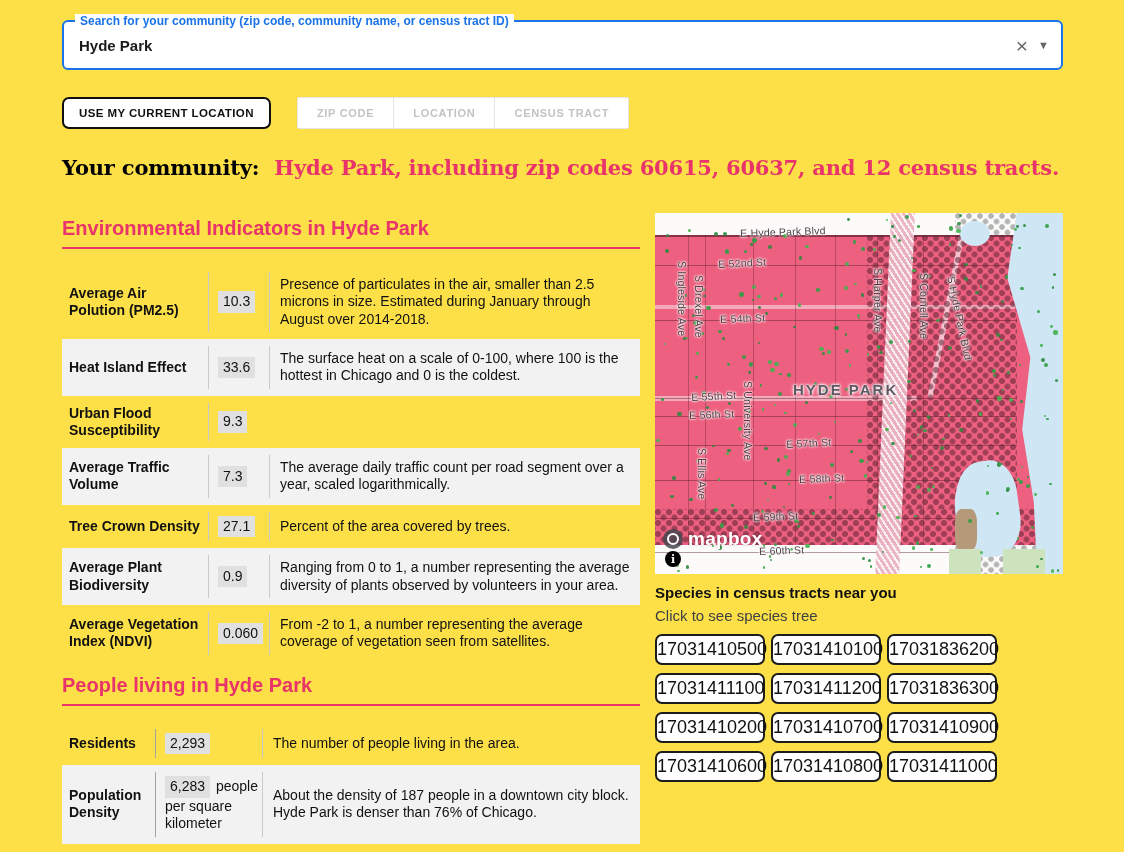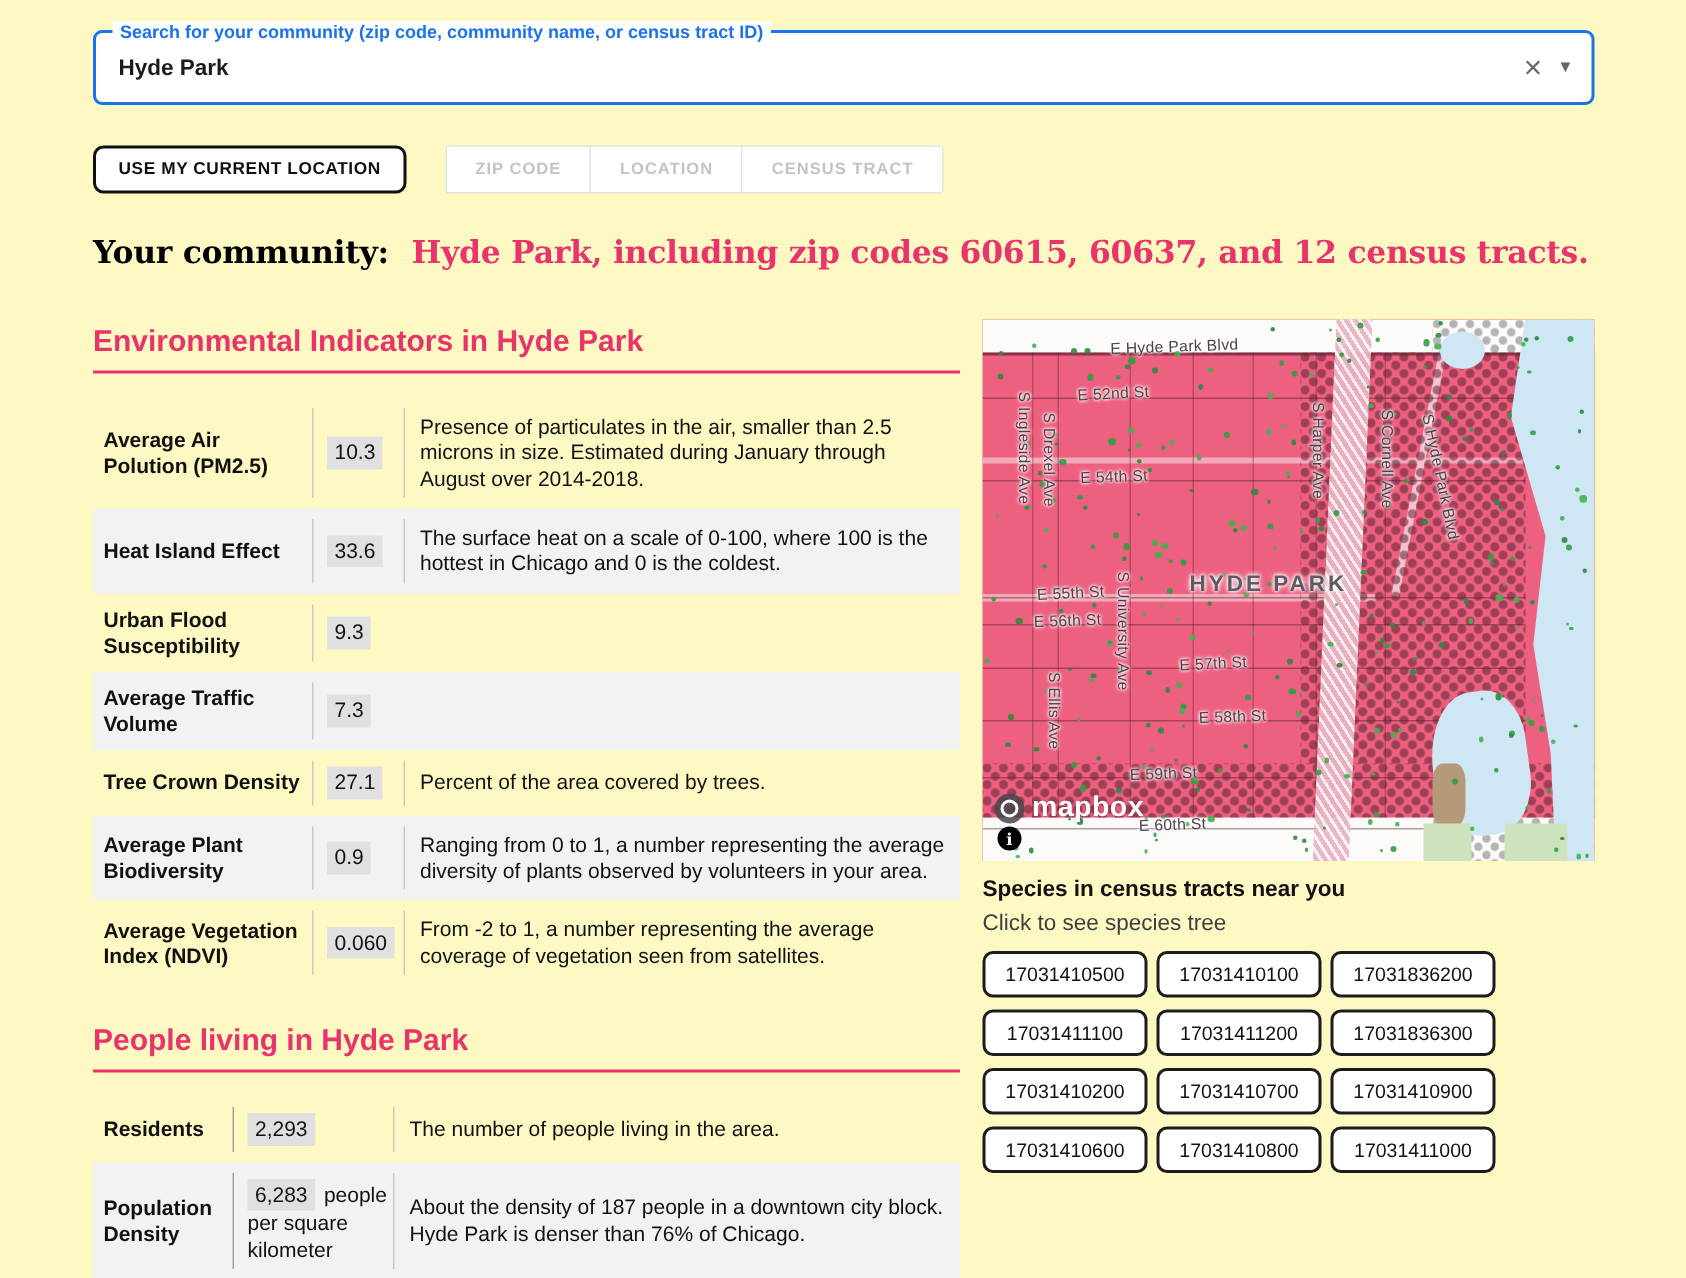--- a/index.html
+++ b/index.html
@@ -1,21 +1,21 @@
 <!DOCTYPE html>
 <html style="--accent: #e8336b; --blue: #1a73e8; --map-pink: #ee6080; --water: #cfe7f4; --chip: #e0e0e0; --stripe: #f2f2f2; --dotgreen: #38a24a;"><head>
 <meta charset="utf-8">
 <style>
   :root{
     --accent:#e8336b; --blue:#1a73e8; --map-pink:#ee6080; --water:#cfe7f4;
     --chip:#e0e0e0; --stripe:#f2f2f2; --dotgreen:#38a24a;
   }
   *{box-sizing:border-box;margin:0;padding:0}
   body{background:#fff;font-family:"Liberation Sans",sans-serif;color:#111}
-  .page{position:relative;width:1124px;height:852px;background:#fef9c3;padding:20px 61px 16px 62px;overflow:hidden}
+  .page{position:relative;width:1124px;height:852px;background:#fde047;padding:20px 61px 16px 62px;overflow:hidden}
 
   
   .search-wrap{position:relative;width:1001px;height:50px;border:2px solid var(--blue);border-radius:6px;background:#fff}
   .search-label{position:absolute;top:-8px;left:11px;background:#fff;padding:0 5px;font-size:12px;font-weight:700;color:var(--blue);white-space:nowrap}
   .search-input{width:100%;height:100%;border:none;outline:none;font-size:15px;font-weight:700;color:#1b1b1b;padding:0 74px 0 15px;font-family:"Liberation Sans",sans-serif;background:transparent}
   .search-icons{position:absolute;right:12px;top:0;height:100%;display:flex;align-items:center;gap:10px}
   .clear{font-size:21px;color:#666;line-height:1;cursor:pointer}
   .caret{font-size:11px;color:#666;cursor:pointer}
 
   
@@ -83,21 +83,21 @@
   .mb-logo::after{content:"";position:absolute;left:4px;top:4px;width:8px;height:8px;border:2px solid #fff;border-radius:50%}
   .mb-text{color:#fff;font-weight:700;font-size:19px;letter-spacing:.3px;text-shadow:0 0 3px rgba(0,0,0,.25);cursor:pointer}
   .info{position:absolute;left:10px;top:338px;z-index:10;width:16px;height:16px;border-radius:50%;background:#000;color:#fff;
     font-family:"DejaVu Serif",serif;font-weight:700;font-size:11px;display:flex;align-items:center;justify-content:center;cursor:pointer}
 
   
   .species-head{margin-top:10px;font-size:15px;font-weight:700;color:#111}
   .species-sub{margin-top:6px;font-size:15px;color:#3c4043}
   .tracts{margin-top:10px;display:grid;grid-template-columns:repeat(3,110px);column-gap:6px;row-gap:8px}
   .tract{height:31px;border:2px solid #1c1c1c;border-radius:7px;background:#fff;font-family:"Liberation Sans",sans-serif;
-    font-size:13px;color:#111;cursor:pointer}
+    font-size:18px;color:#111;cursor:pointer}
 </style>
 </head>
 <body>
 
 <div class="page">
 
   <div class="search-wrap">
     <label class="search-label">Search for your community (zip code, community name, or census tract ID)</label>
     <input class="search-input" value="Hyde Park" style="">
     <div class="search-icons">
@@ -142,20 +142,21 @@
             <div class="c1">Urban Flood Susceptibility</div>
             <div class="c2">
               <span class="chip">9.3</span>
             </div>
           </div>
           <div class="trow">
             <div class="c1">Average Traffic Volume</div>
             <div class="c2">
               <span class="chip">7.3</span>
             </div>
+            <div class="c3">The average daily traffic count per road segment over a year, scaled logarithmically.</div>
           </div>
           <div class="trow">
             <div class="c1">Tree Crown Density</div>
             <div class="c2">
               <span class="chip">27.1</span>
             </div>
             <div class="c3">Percent of the area covered by trees.</div>
           </div>
           <div class="trow">
             <div class="c1">Average Plant Biodiversity</div>
@@ -165,21 +166,21 @@
             <div class="c3">Ranging from 0 to 1, a number representing the average diversity of plants observed by volunteers in your area.</div>
           </div>
           <div class="trow">
             <div class="c1">Average Vegetation Index (NDVI)</div>
             <div class="c2">
               <span class="chip">0.060</span>
             </div>
             <div class="c3">From -2 to 1, a number representing the average coverage of vegetation seen from satellites.</div>
           </div>
         </div>
-      <h2 class="sec" style="margin-top:26px">People living in Hyde Park</h2>
+      <h2 class="sec" style="margin-top:12px">People living in Hyde Park</h2>
       <div class="table people">
           <div class="trow">
             <div class="c1">Residents</div>
             <div class="c2"><span class="chip">2,293</span></div>
             <div class="c3">The number of people living in the area.</div>
           </div>
           <div class="trow">
             <div class="c1">Population Density</div>
             <div class="c2"><span class="chip">6,283</span><span> people per square kilometer</span></div>
             <div class="c3">About the density of 187 people in a downtown city block. Hyde Park is denser than 76% of Chicago.</div>

